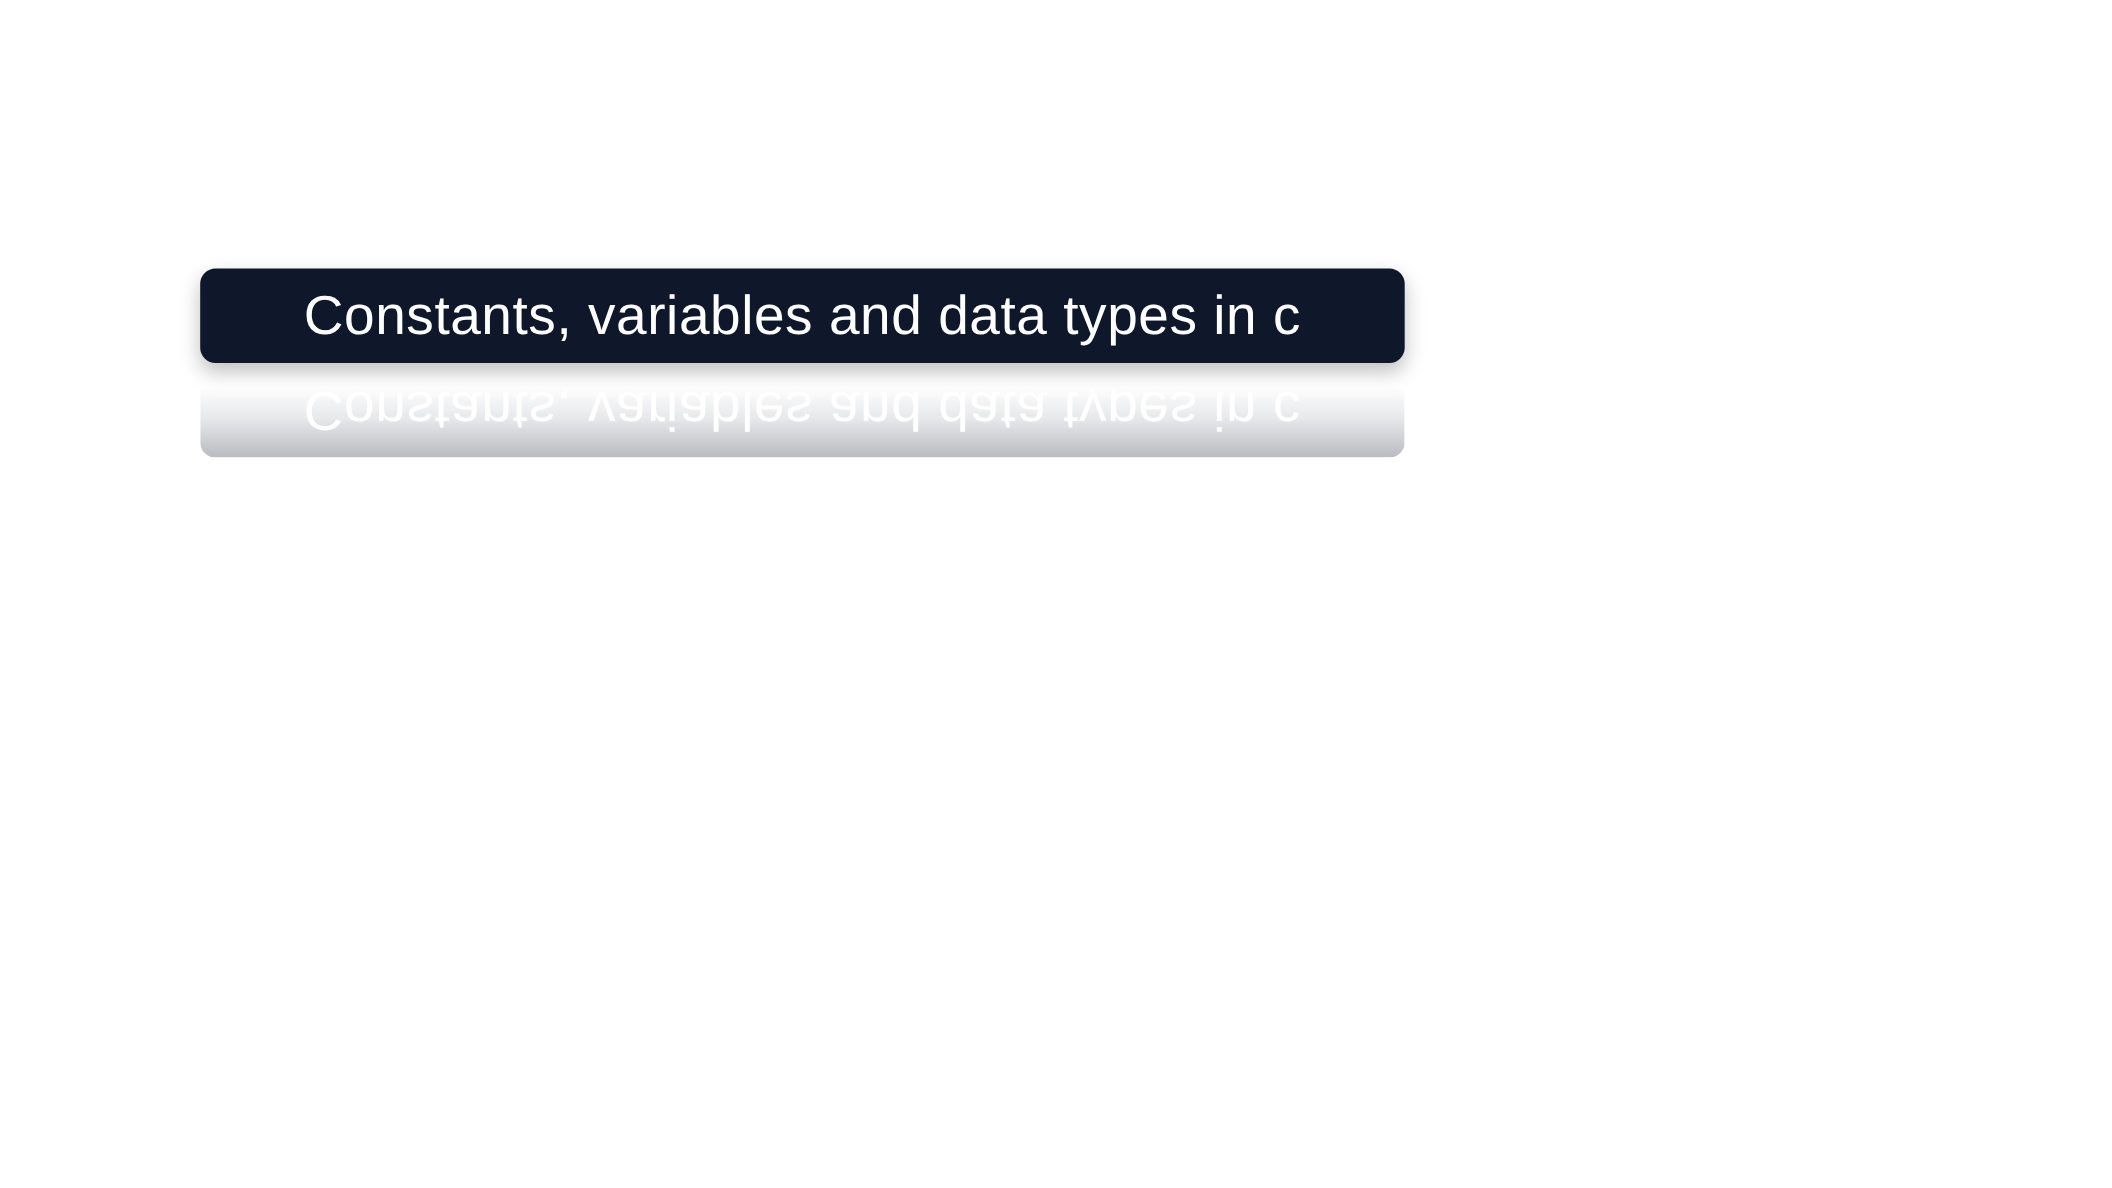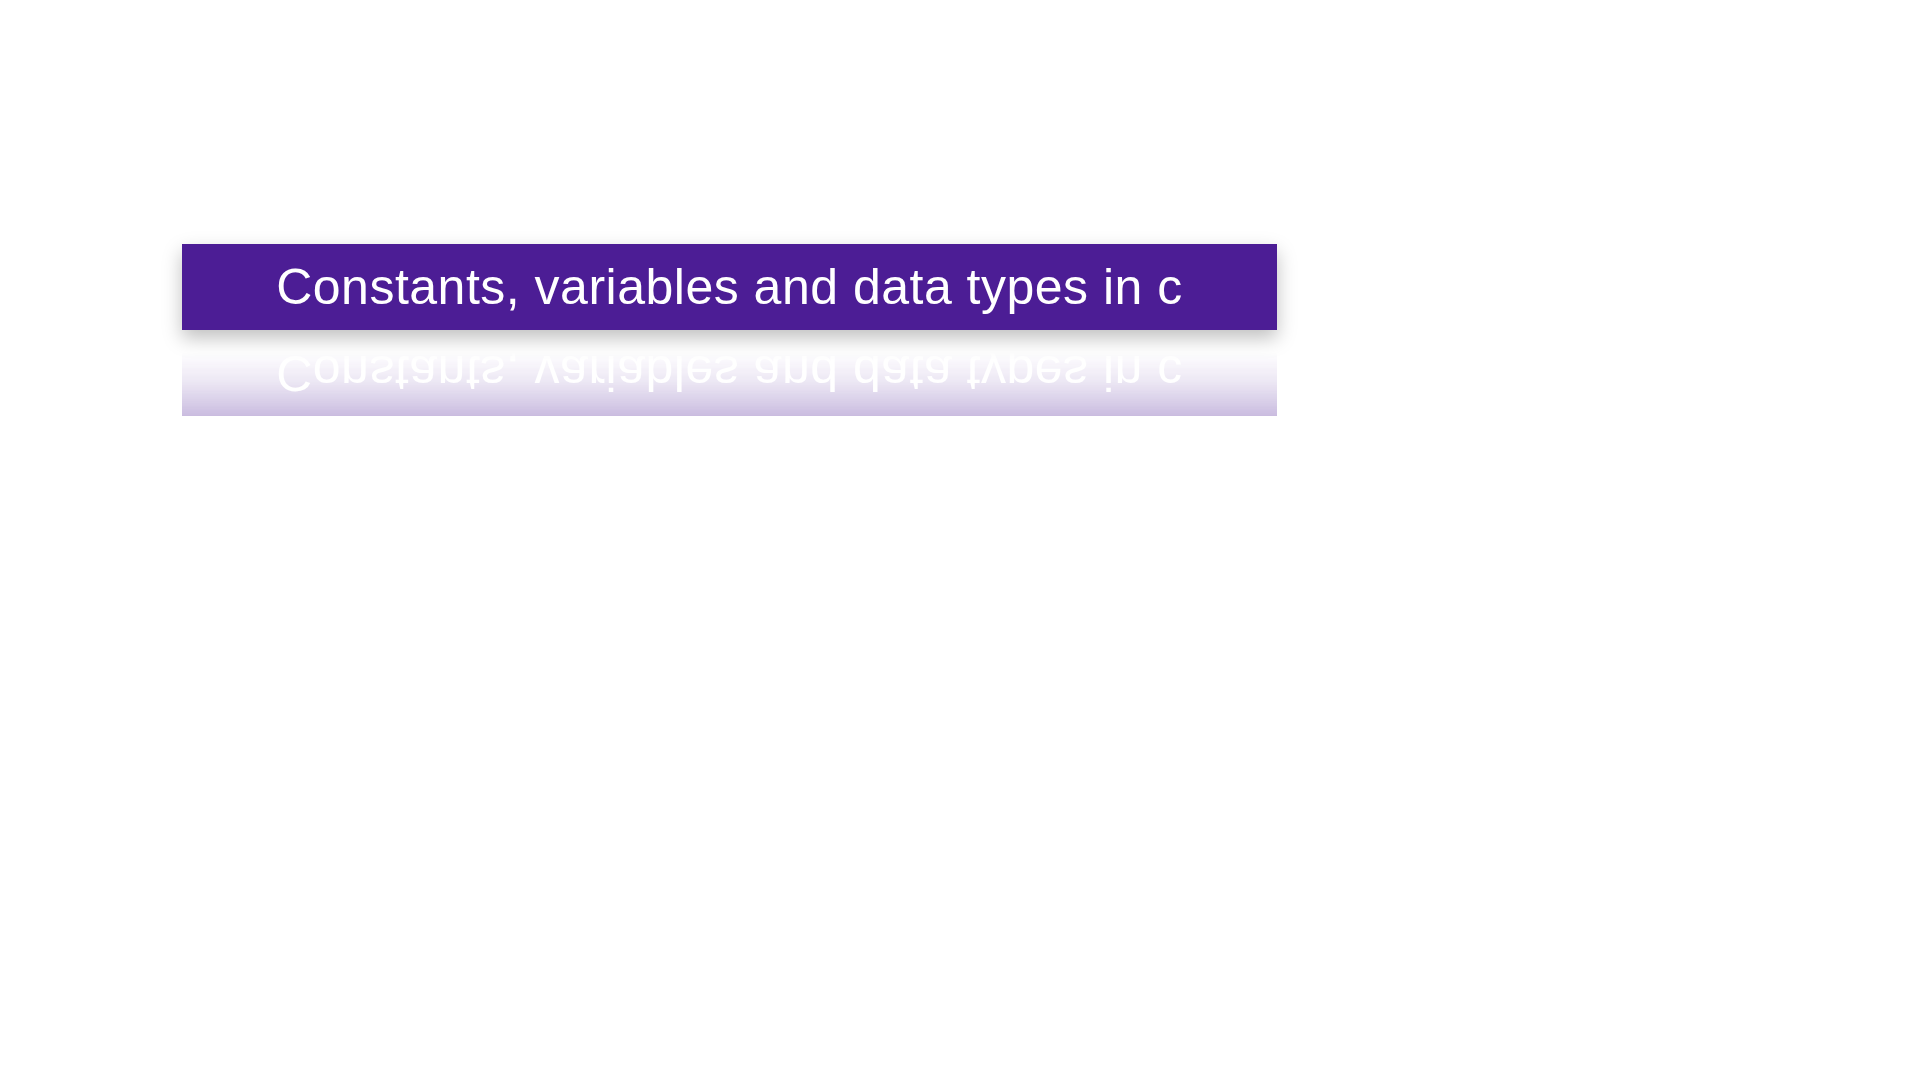--- a/index.html
+++ b/index.html
@@ -14,25 +14,26 @@
       position: relative;
       overflow: hidden;
     }
     .title-container {
       position: absolute;
       left: 182px;
       top: 244px;
       width: 1095px;
     }
     .title-box {
-      background: #4c1d95;
+      background: #0f172a;
       padding: 14px 16px;
       box-shadow: 0 8px 18px rgba(0,0,0,0.25);
       position: relative;
       z-index: 2;
+      border-radius: 14px;
     }
     .title-text {
       color: #ffffff;
       font-family: Impact, "Arial Black", "Franklin Gothic Bold", Charcoal, sans-serif;
       font-size: 50px;
       font-weight: 400;
       letter-spacing: 0.5px;
       text-align: center;
       white-space: nowrap;
     }

